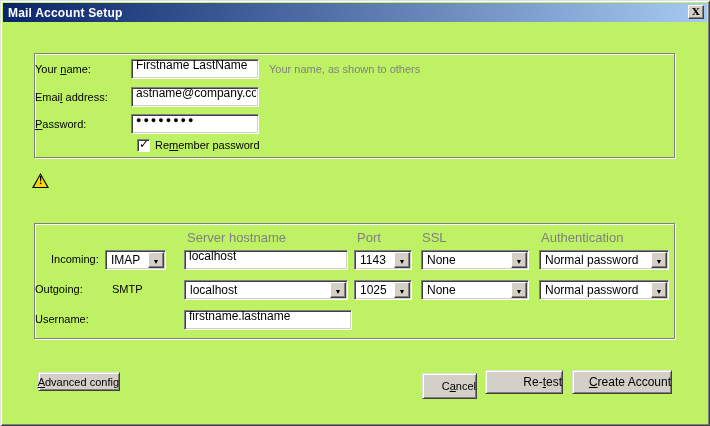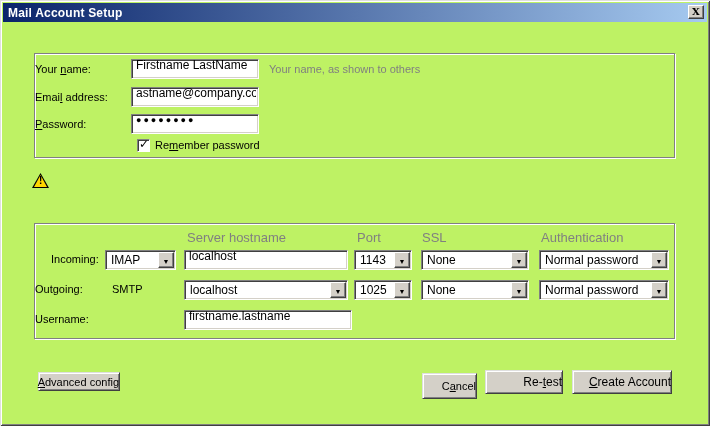--- a/index.html
+++ b/index.html
@@ -131,21 +131,21 @@
     <span class="warn-mark">!</span>
   </div>
 
   <div class="groupbox" id="gb-servers">
     <span class="colhead" style="left:152px; top:6px;">Server hostname</span>
     <span class="colhead" style="left:322px; top:6px;">Port</span>
     <span class="colhead" style="left:387px; top:6px;">SSL</span>
     <span class="colhead" style="left:506px; top:6px;">Authentication</span>
 
     <span class="lbl right" style="left:0; width:66px; top:29px;margin-left:16px;">Incoming:</span>
-    <div class="select" style="left:70px; top:26px; width:71px;">
+    <div class="select" style="left:70px; top:26px; width:61px;">
       <span class="select-value">IMAP</span>
       <span class="dd-btn">
           <span class="dd-glyph">▼</span>
         </span>
     </div>
     <input class="tfield" style="left: 149px; top: 26px; width: 164px;" value="localhost">
     <div class="select" style="left:319px; top:26px; width:58px;">
       <span class="select-value">1143</span>
       <span class="dd-btn">
           <span class="dd-glyph">▼</span>

